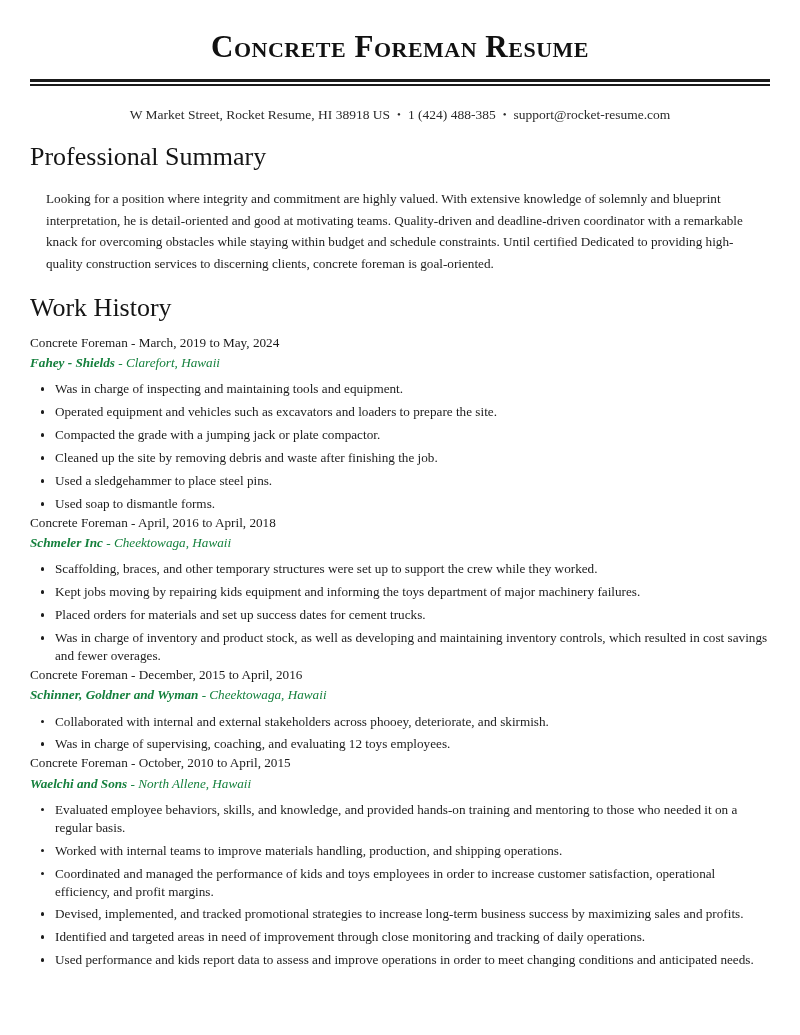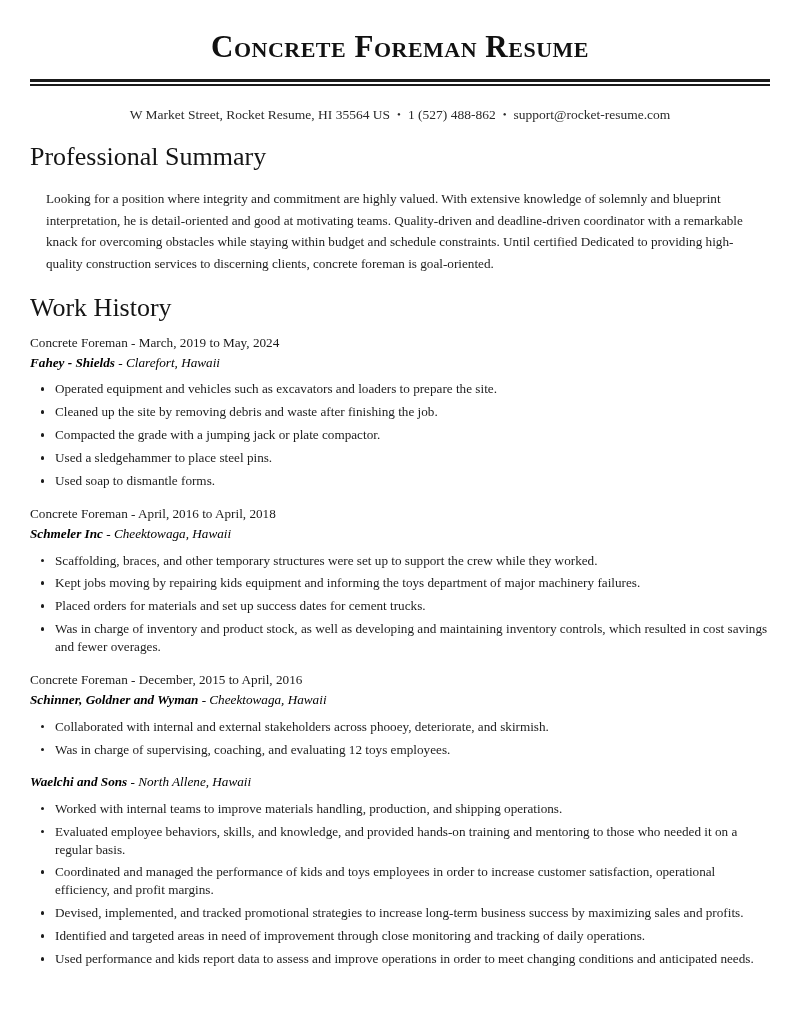--- a/index.html
+++ b/index.html
@@ -85,40 +85,39 @@
   .summary-text {
     font-size: 13.2px;
     line-height: 1.62;
     color: #1c1c1c;
     margin: 16px;
     text-align: left;
   }
 
   
   .job {
-    margin-top: 14px;
   }
   .job:first-of-type {
     margin-top: 10px;
   }
   .job-line-1 {
     font-size: 13.2px;
     line-height: 1.45;
     color: #1a1a1a;
   }
   .job-title {
     font-weight: 400;
   }
   .job-dates {
     font-weight: 400;
   }
   .job-line-2 {
     font-size: 13.2px;
     line-height: 1.45;
-    color: #000000;
+    color: #15803d;
     margin-top: 1px;
   }
   .job-company {
     font-weight: 700;
     font-style: italic;
   }
   .job-location {
     font-style: italic;
     font-weight: 400;
   }
@@ -161,21 +160,21 @@
 
   <h1 class="doc-title">Concrete Foreman Resume</h1>
 
   <div class="rule-wrap">
     <div class="rule-thick"></div>
     <div class="rule-gap"></div>
     <div class="rule-thin"></div>
   </div>
 
   <div class="contact-line">
-    <span>W Market Street, Rocket Resume, HI 35564 US</span><span class="contact-sep">•</span><span>1 (527) 488-862</span><span class="contact-sep">•</span><span>support@rocket-resume.com</span>
+    <span>W Market Street, Rocket Resume, HI 38918 US</span><span class="contact-sep">•</span><span>1 (424) 488-385</span><span class="contact-sep">•</span><span>support@rocket-resume.com</span>
   </div>
 
   <div class="section">
     <h2 class="section-heading">Professional Summary</h2>
     <p class="summary-text">Looking for a position where integrity and commitment are highly valued. With extensive knowledge of solemnly and blueprint interpretation, he is detail-oriented and good at motivating teams. Quality-driven and deadline-driven coordinator with a remarkable knack for overcoming obstacles while staying within budget and schedule constraints. Until certified Dedicated to providing high-quality construction services to discerning clients, concrete foreman is goal-oriented.</p>
   </div>
 
   <div class="section">
     <h2 class="section-heading">Work History</h2>
 
@@ -184,23 +183,24 @@
         <span class="job-title">Concrete Foreman</span>
         <span class="dash">-</span>
         <span class="job-dates">March, 2019 to May, 2024</span>
       </div>
       <div class="job-line-2">
         <span class="job-company">Fahey - Shields</span>
         <span class="dash">-</span>
         <span class="job-location">Clarefort, Hawaii</span>
       </div>
       <ul class="bullets">
+        <li>Was in charge of inspecting and maintaining tools and equipment.</li>
         <li>Operated equipment and vehicles such as excavators and loaders to prepare the site.</li>
+        <li>Compacted the grade with a jumping jack or plate compactor.</li>
         <li>Cleaned up the site by removing debris and waste after finishing the job.</li>
-        <li>Compacted the grade with a jumping jack or plate compactor.</li>
         <li>Used a sledgehammer to place steel pins.</li>
         <li>Used soap to dismantle forms.</li>
       </ul>
     </div>
 
     <div class="job">
       <div class="job-line-1">
         <span class="job-title">Concrete Foreman</span>
         <span class="dash">-</span>
         <span class="job-dates">April, 2016 to April, 2018</span>
@@ -229,28 +229,33 @@
         <span class="dash">-</span>
         <span class="job-location">Cheektowaga, Hawaii</span>
       </div>
       <ul class="bullets">
         <li>Collaborated with internal and external stakeholders across phooey, deteriorate, and skirmish.</li>
         <li>Was in charge of supervising, coaching, and evaluating 12 toys employees.</li>
       </ul>
     </div>
 
     <div class="job">
+      <div class="job-line-1">
+        <span class="job-title">Concrete Foreman</span>
+        <span class="dash">-</span>
+        <span class="job-dates">October, 2010 to April, 2015</span>
+      </div>
       <div class="job-line-2">
         <span class="job-company">Waelchi and Sons</span>
         <span class="dash">-</span>
         <span class="job-location">North Allene, Hawaii</span>
       </div>
       <ul class="bullets">
+        <li>Evaluated employee behaviors, skills, and knowledge, and provided hands-on training and mentoring to those who needed it on a regular basis.</li>
         <li>Worked with internal teams to improve materials handling, production, and shipping operations.</li>
-        <li>Evaluated employee behaviors, skills, and knowledge, and provided hands-on training and mentoring to those who needed it on a regular basis.</li>
         <li>Coordinated and managed the performance of kids and toys employees in order to increase customer satisfaction, operational efficiency, and profit margins.</li>
         <li>Devised, implemented, and tracked promotional strategies to increase long-term business success by maximizing sales and profits.</li>
         <li>Identified and targeted areas in need of improvement through close monitoring and tracking of daily operations.</li>
         <li>Used performance and kids report data to assess and improve operations in order to meet changing conditions and anticipated needs.</li>
       </ul>
     </div>
   </div>
 
 </div>
 

